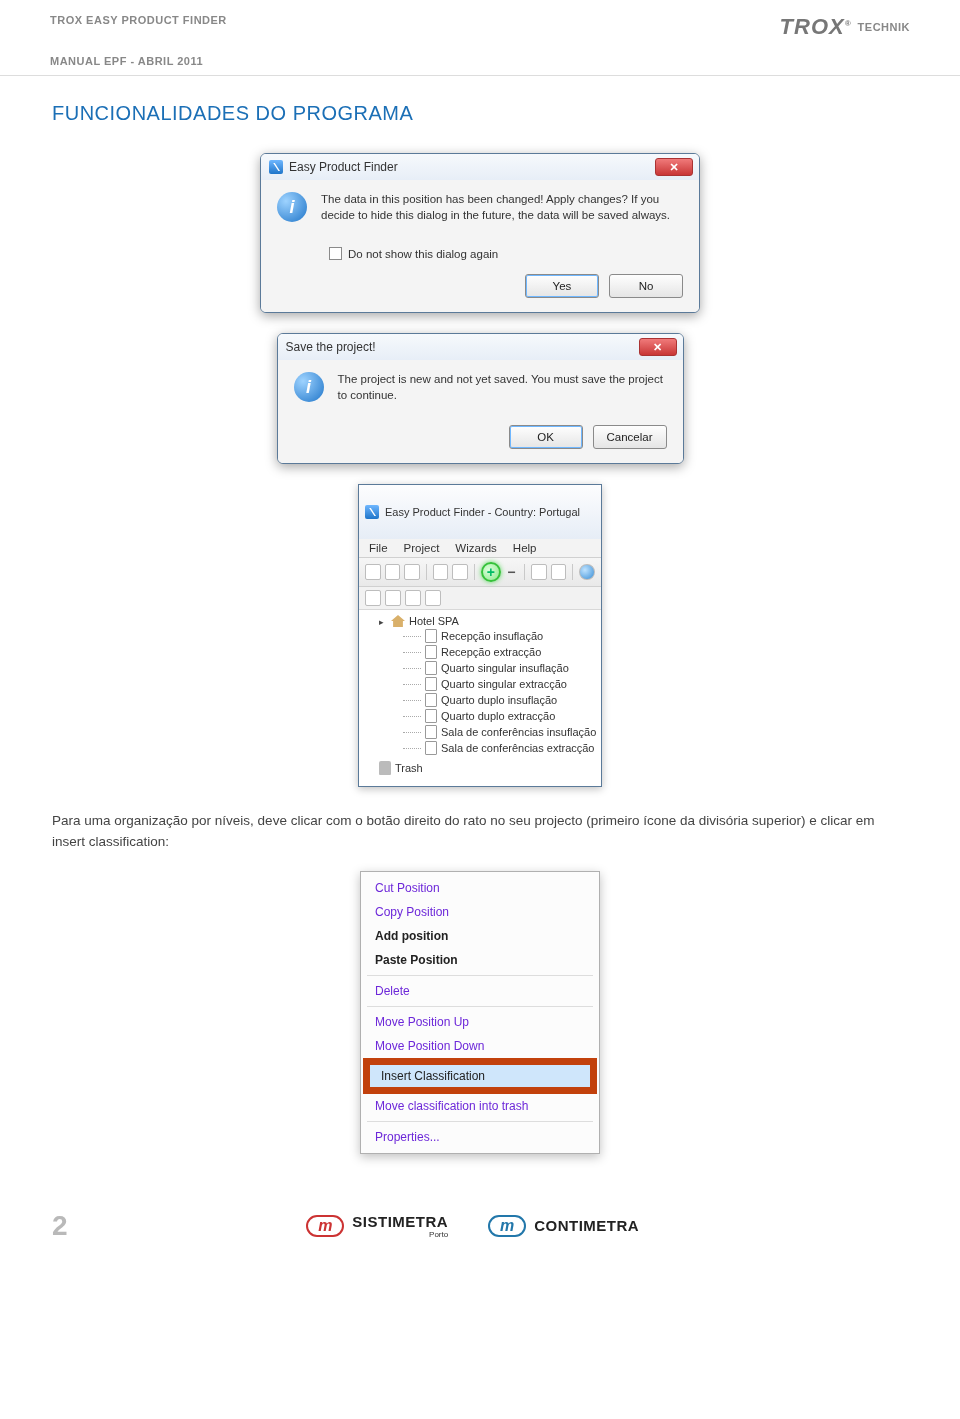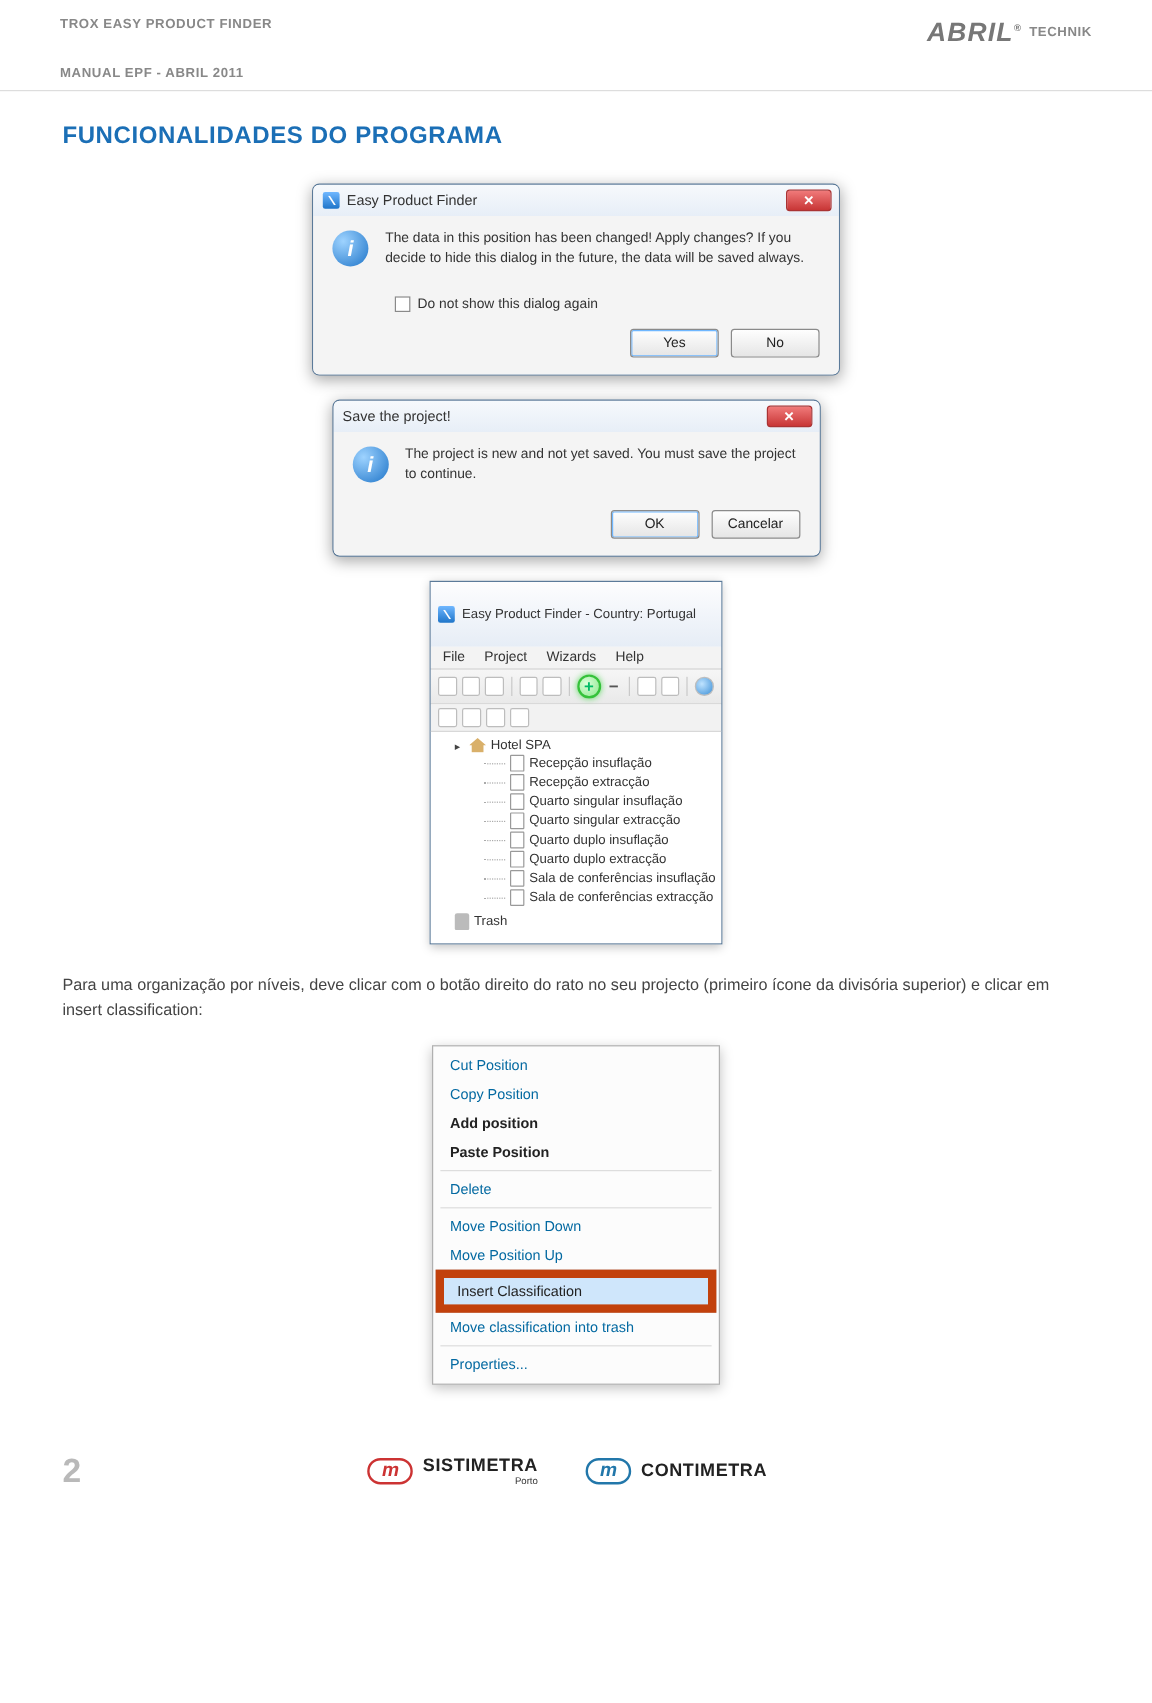--- a/index.html
+++ b/index.html
@@ -44,21 +44,21 @@
     letter-spacing: 1px;
     font-style: italic;
     color: #777;
   }
   .brand-trox .r { font-size: 8px; vertical-align: super; }
   .brand-technik { font-size: 11px; font-weight: bold; letter-spacing: 0.5px; color: #888; }
   .content { padding: 26px 52px 40px 52px; }
   h1.section-title {
     color: #1b6fb6;
     font-size: 20px;
-    font-weight: bold;
+    font-weight: normal;
     letter-spacing: 0.5px;
     margin-bottom: 28px;
   }
   .win-dialog {
     margin: 0 auto 20px auto;
     background: #fff;
     border: 1px solid #5b7a99;
     border-radius: 6px;
     box-shadow: 0 3px 12px rgba(0,0,0,0.35);
     overflow: hidden;
@@ -213,21 +213,21 @@
 
   
   .ctx-menu {
     width: 240px; margin: 12px auto 0 auto;
     background: #fcfcfc;
     border: 1px solid #b0b0b0;
     box-shadow: 0 3px 10px rgba(0,0,0,0.25);
     padding: 4px 2px;
   }
   .ctx-item {
-    font-size: 12px; color: #0369a1;
+    font-size: 12px; color: #6d28d9;
     padding: 5px 12px;
     cursor: pointer;
   }
   .ctx-item.enabled { color: #222; font-weight: 600; }
   .ctx-item.highlight {
     background: #cfe6fb;
     border: 7px solid #c2410c;
     color: #222;
     font-weight: 400;
     padding: 4px 11px;
@@ -263,21 +263,21 @@
 </head>
 <body>
 
 <div class="page-header">
   <div class="page-header-left">
     <div class="header-title-small">TROX EASY PRODUCT FINDER</div>
     <div class="header-sub-small">MANUAL EPF - ABRIL 2011</div>
   </div>
   <div class="brand-right">
     <span class="brand-trox">
-      <span>ABRIL</span><span class="r">®</span>
+      <span>TROX</span><span class="r">®</span>
     </span>
     <span class="brand-technik">TECHNIK</span>
   </div>
 </div>
 
 <div class="content">
   <h1 class="section-title">FUNCIONALIDADES DO PROGRAMA</h1>
 
   <div class="win-dialog" style="width:440px">
     <div class="win-titlebar">
@@ -414,22 +414,22 @@
   <p class="body-text">Para uma organização por níveis, deve clicar com o botão direito do rato no seu projecto (primeiro ícone da divisória superior) e clicar em insert classification:</p>
 
   <div class="ctx-menu">
     <div class="ctx-item">Cut Position</div>
     <div class="ctx-item">Copy Position</div>
     <div class="ctx-item enabled">Add position</div>
     <div class="ctx-item enabled">Paste Position</div>
     <div class="ctx-sep"></div>
     <div class="ctx-item">Delete</div>
     <div class="ctx-sep"></div>
+    <div class="ctx-item">Move Position Up</div>
     <div class="ctx-item">Move Position Down</div>
-    <div class="ctx-item">Move Position Up</div>
     <div class="ctx-item highlight">Insert Classification</div>
     <div class="ctx-item">Move classification into trash</div>
     <div class="ctx-sep"></div>
     <div class="ctx-item">Properties...</div>
   </div>
 </div>
 
 <div class="page-footer">
   <div class="page-num">2</div>
   <div class="footer-brands">

